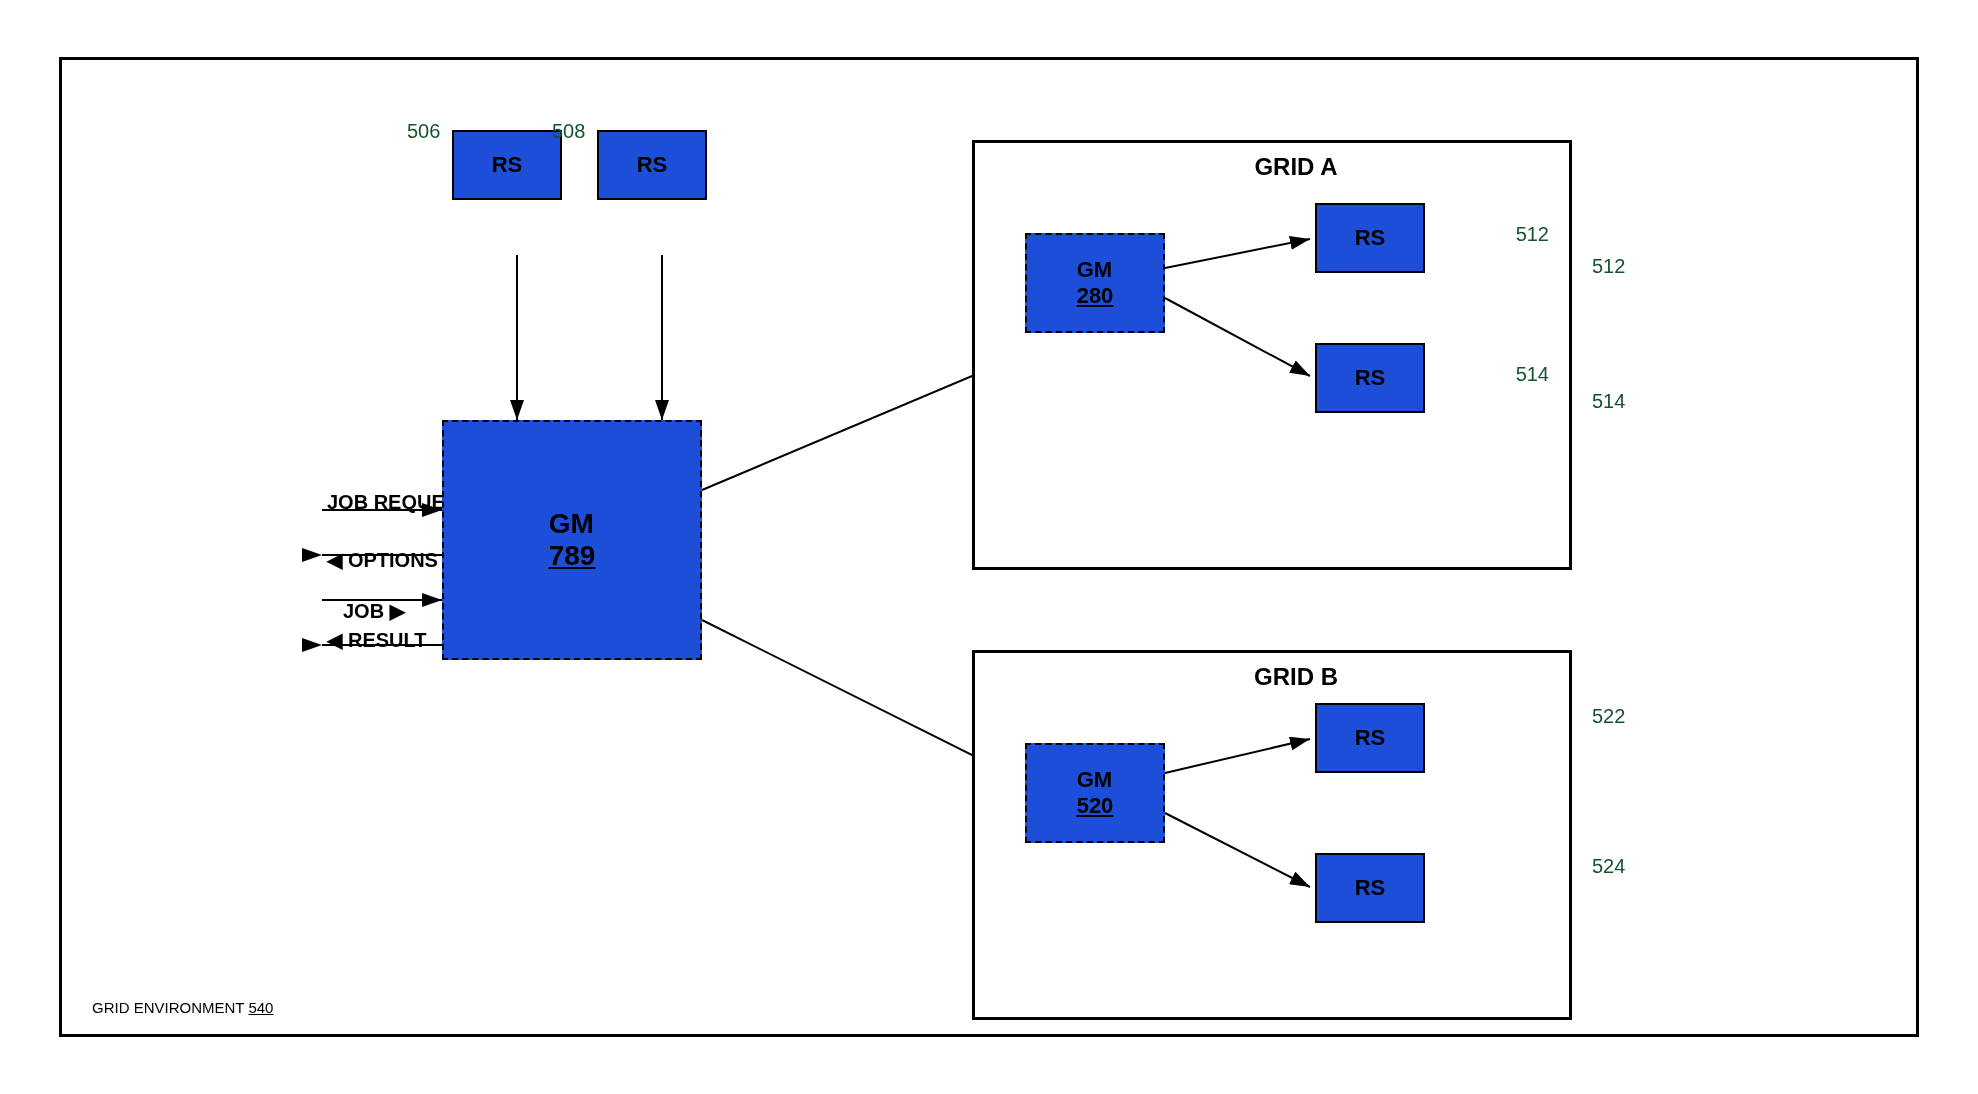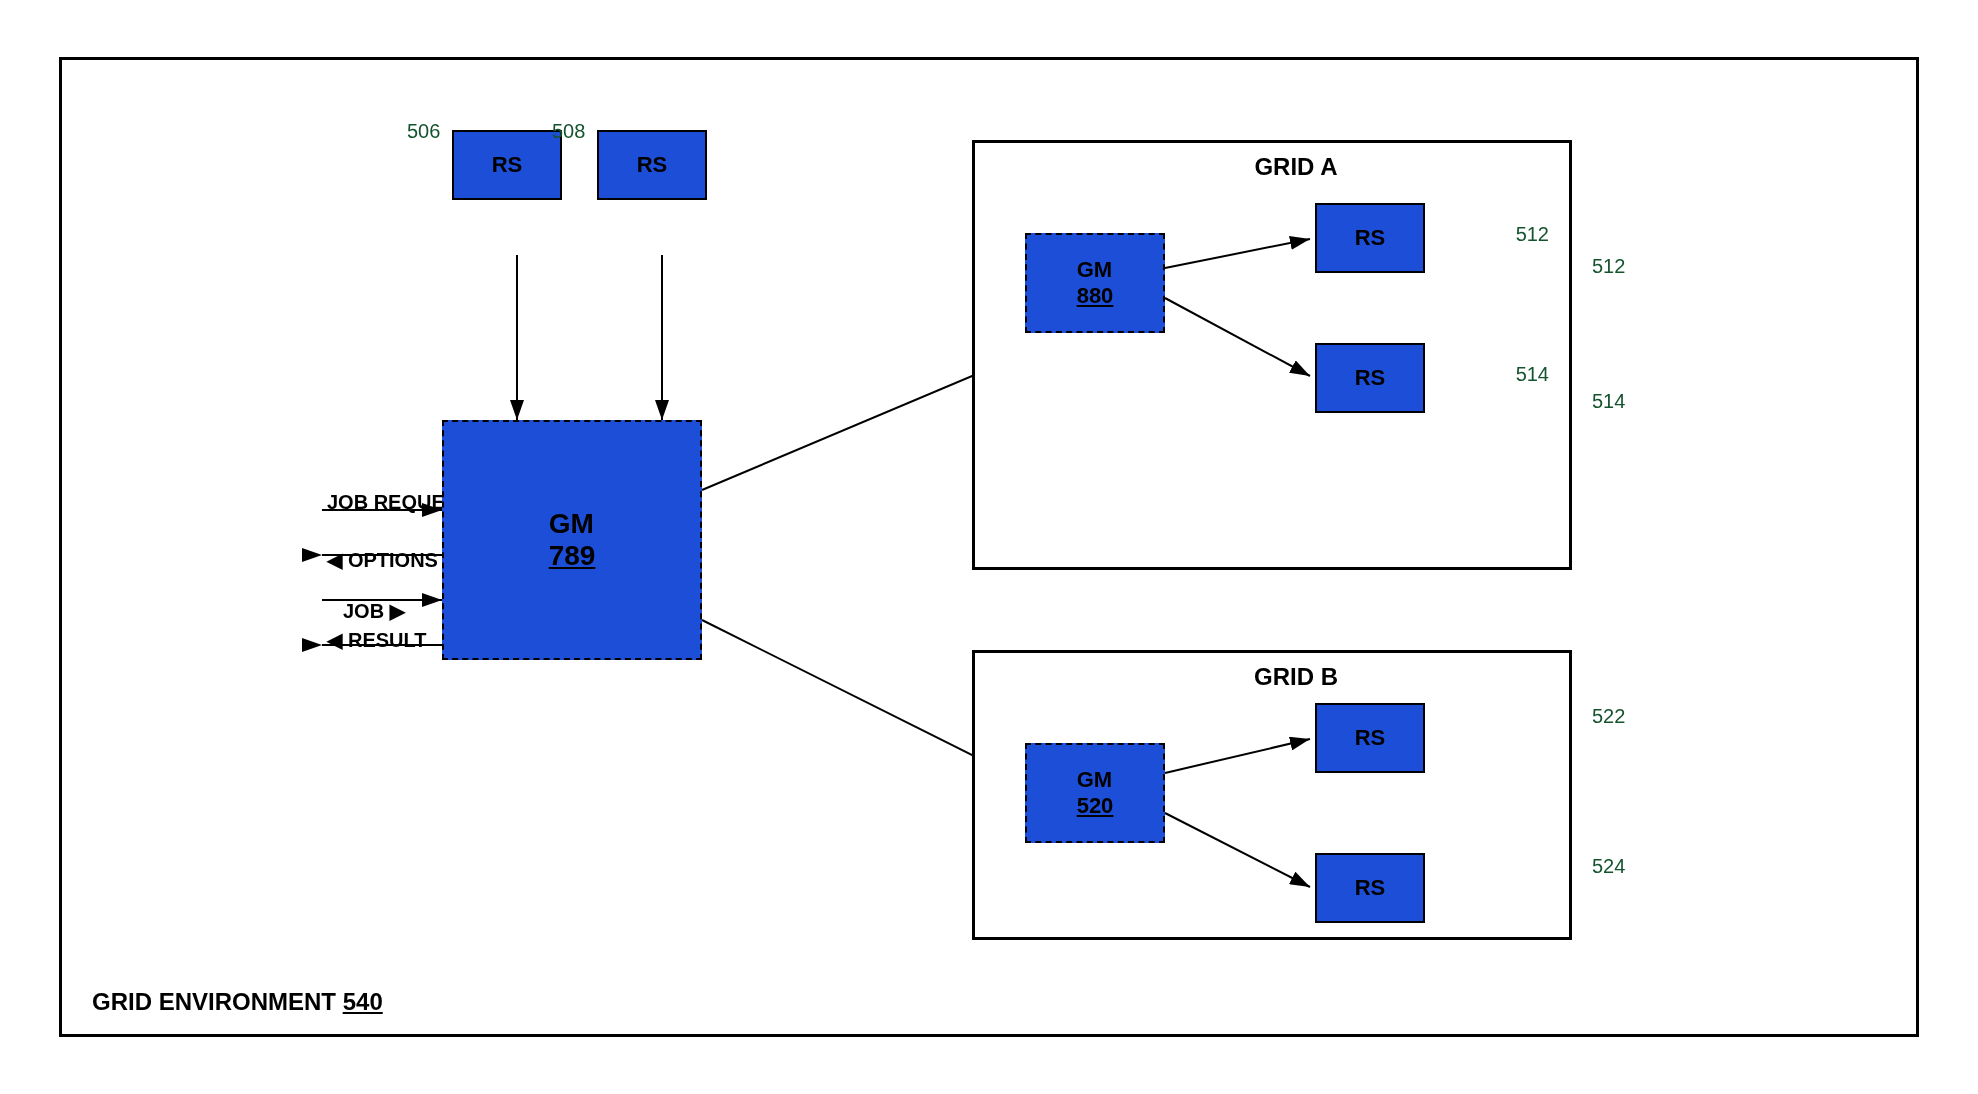--- a/index.html
+++ b/index.html
@@ -65,22 +65,22 @@
     .arrow-label {
       position: absolute;
       font-size: 20px;
       font-weight: bold;
       white-space: nowrap;
     }
     .bottom-label {
       position: absolute;
       bottom: 18px;
       left: 30px;
-      font-size: 24px;
-      font-weight: bold;
+      font-size: 15px;
+      font-weight: normal;
       margin-top: 12px;
     }
   </style>
 </head>
 <body>
 
 <div class="diagram-outer">
 
   <svg class="svg-overlay">
     <defs>
@@ -140,21 +140,21 @@
   <div class="arrow-label" style="left:265px; top:568px;">◀ RESULT</div>
 
   <div class="box box-dashed" style="left:380px; top:360px; width:260px; height:240px; font-size:28px;">
     <span>GM<br><span class="underline">789</span></span>
   </div>
 
   <div class="grid-container" style="left:910px; top:80px; width:600px; height:430px;">
     <div class="grid-title">GRID A</div>
 
     <div class="box box-dashed" style="left:50px; top:90px; width:140px; height:100px; font-size:22px;">
-      <span>GM<br><span class="underline">880</span></span>
+      <span>GM<br><span class="underline">280</span></span>
     </div>
 
     <div class="box" style="left:340px; top:60px; width:110px; height:70px;">
       <span>RS</span>
     </div>
     <div class="label-ref" style="right:20px; top:80px; left:auto;">512</div>
 
     <div class="box" style="left:340px; top:200px; width:110px; height:70px;">
       <span>RS</span>
     </div>
@@ -167,21 +167,21 @@
         </marker>
       </defs>
       <line x1="190" y1="125" x2="335" y2="96" stroke="#000" stroke-width="2" marker-end="url(#ah2)"></line>
       <line x1="190" y1="155" x2="335" y2="233" stroke="#000" stroke-width="2" marker-end="url(#ah2)"></line>
     </svg>
   </div>
 
   <div class="label-ref" style="left:1530px; top:195px;">512</div>
   <div class="label-ref" style="left:1530px; top:330px;">514</div>
 
-  <div class="grid-container" style="left:910px; top:590px; width:600px; height:290px;">
+  <div class="grid-container" style="left:910px; top:590px; width:600px; height:370px;">
     <div class="grid-title">GRID B</div>
 
     <div class="box box-dashed" style="left:50px; top:90px; width:140px; height:100px; font-size:22px;">
       <span>GM<br><span class="underline">520</span></span>
     </div>
 
     <div class="box" style="left:340px; top:50px; width:110px; height:70px;">
       <span>RS</span>
     </div>
 

